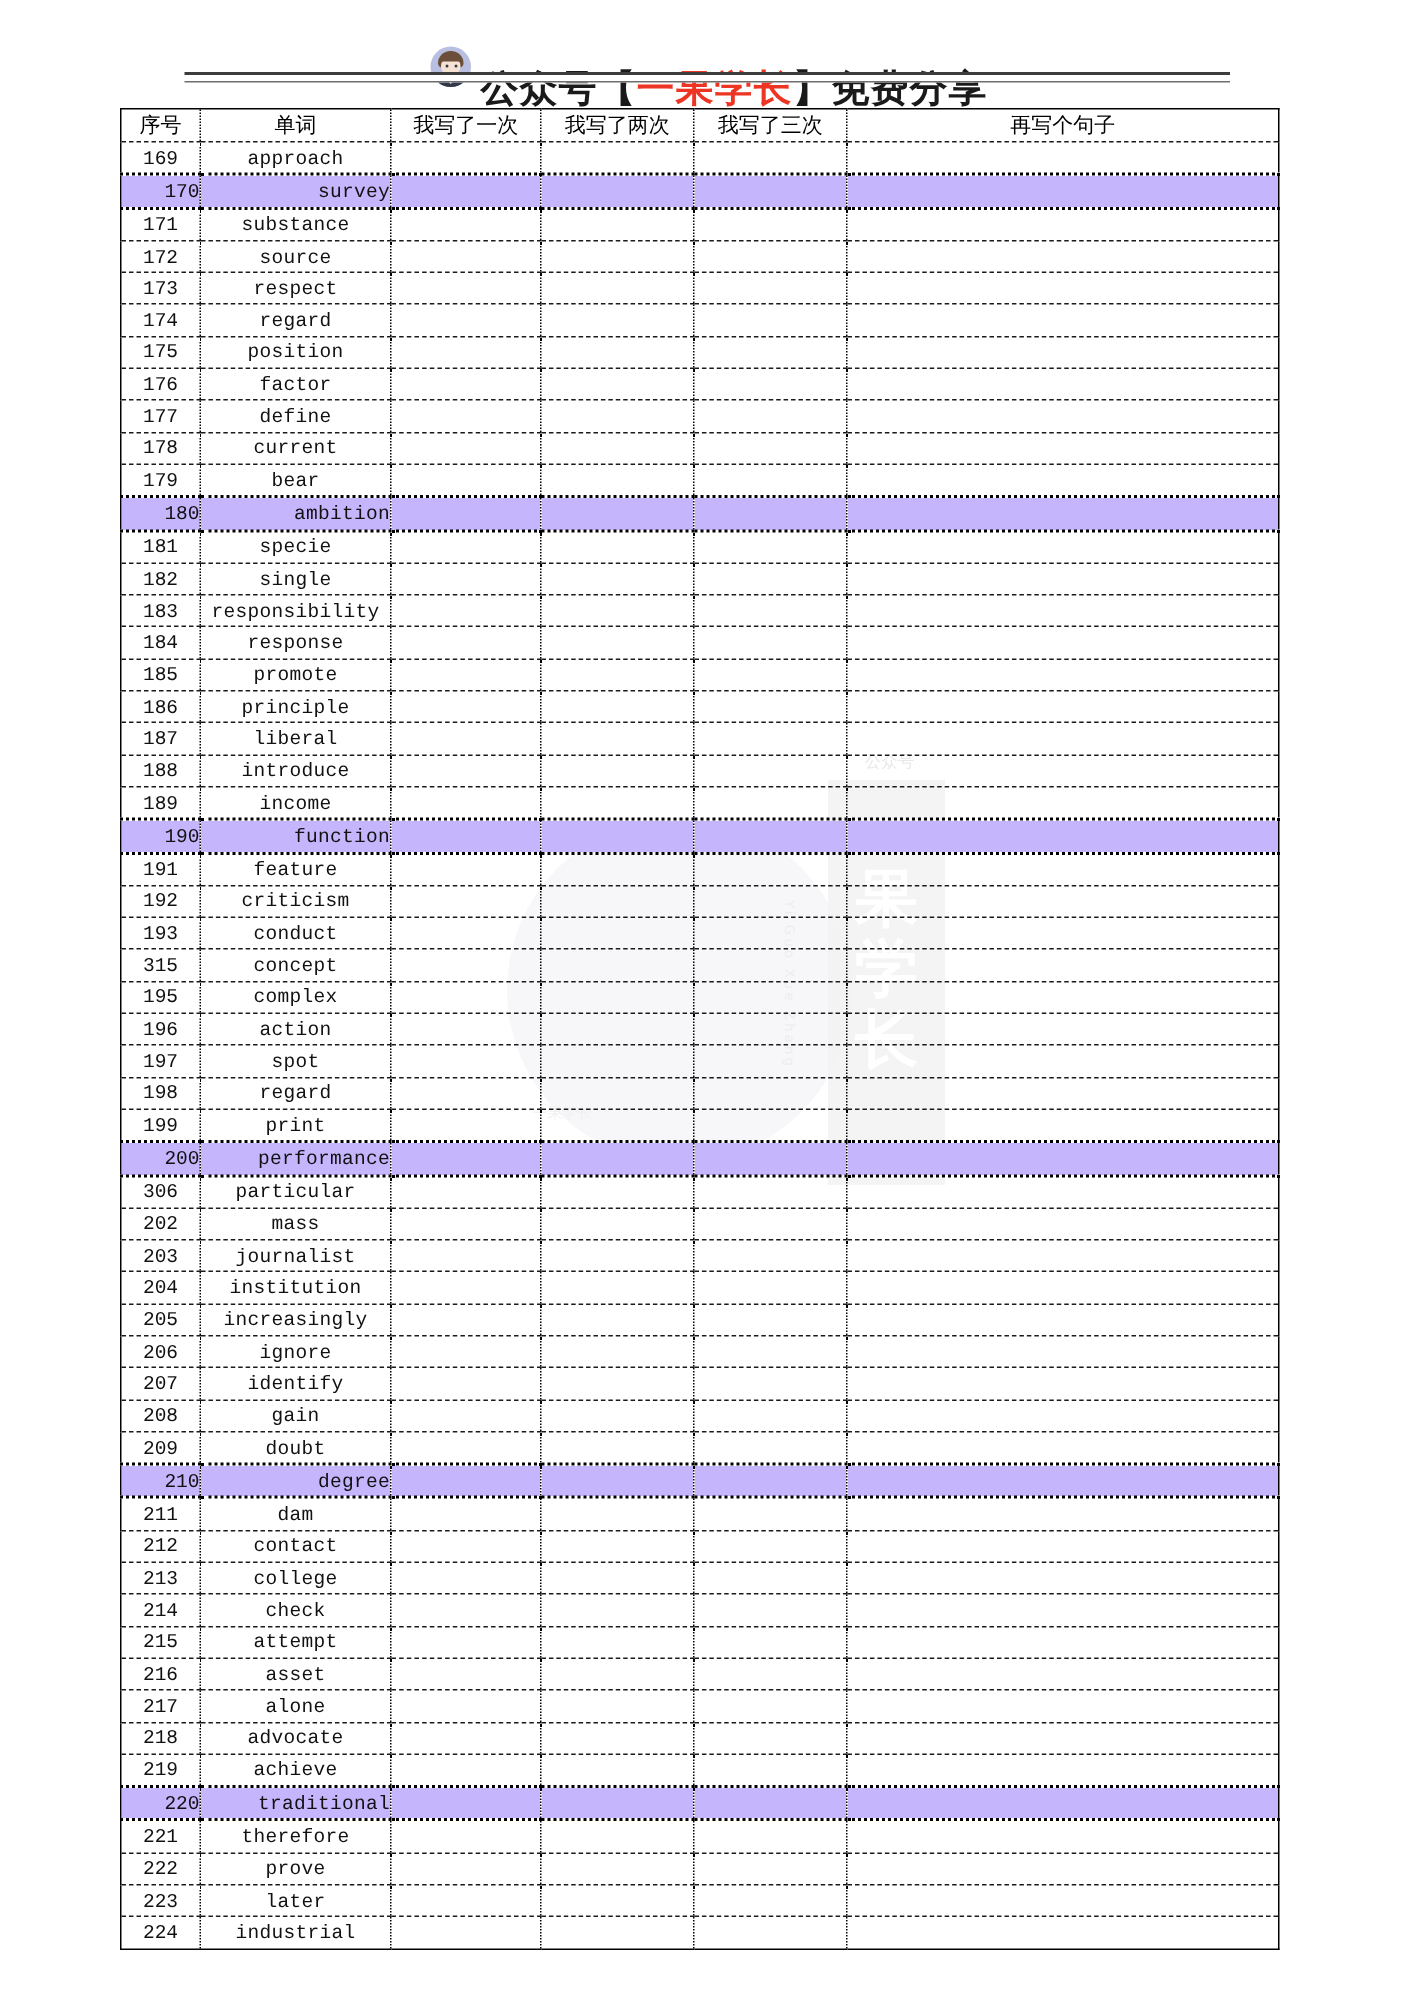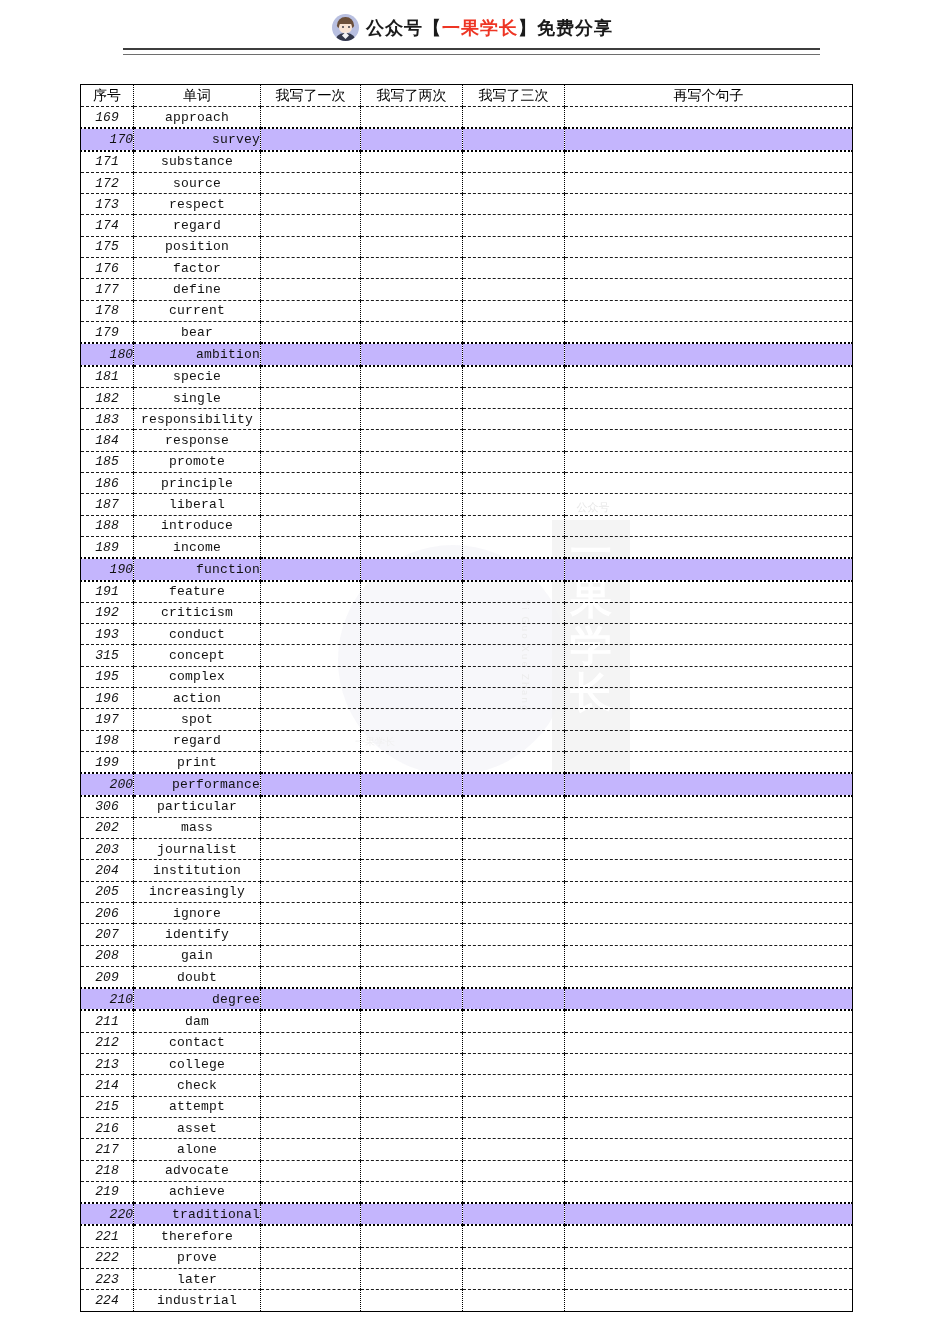--- a/index.html
+++ b/index.html
@@ -155,43 +155,44 @@
     position: absolute;
     left: 11px; top: 19px;
     width: 5px; height: 5px;
     background: #f2f2f5;
     transform: rotate(45deg);
   }
   .hdr-text {
     display: inline-block;
     vertical-align: middle;
     font-family: "DejaVu Sans", sans-serif;
-    font-size: 18px;
+    font-size: 25px;
     font-weight: 700;
     color: #1a1a1a;
     letter-spacing: 1px;
+    margin-top: 28px;
   }
   .hdr-text .accent { color: #ee3524; }
 
   .hdr-rule {
     position: absolute;
     left: 123px;
     top: 48px;
     width: 697px;
     height: 4px;
     border-top: 2px solid #3d3d3d;
     border-bottom: 1px solid #6e6e6e;
     background: #ffffff;
   }
 
   
   #sheet {
     position: absolute;
     left: 80px;
-    top: 84px;
+    top: 72px;
     width: 772px;
     z-index: 2;
   }
   table.wordsheet {
     border-collapse: collapse;
     width: 772px;
     table-layout: fixed;
     background: transparent;
   }
   table.wordsheet col.c-no    { width: 53px; }
@@ -233,21 +234,20 @@
   table.wordsheet td:last-child {
     border-right: 1.6px solid #000;
   }
   table.wordsheet tbody tr:last-child td {
     border-bottom: 1.6px solid #000;
   }
   td.num {
     font-family: "Liberation Serif", "DejaVu Serif", serif;
     font-size: 14px;
     color: #333333;
-    font-style: italic;
   }
   td.word {
     font-family: "Liberation Mono", "DejaVu Sans Mono", monospace;
     font-size: 13.5px;
     color: #000000;
     letter-spacing: 0.2px;
     margin-left: 44px;
   }
   tr.shaded td {
     background: #c4b5fd;

